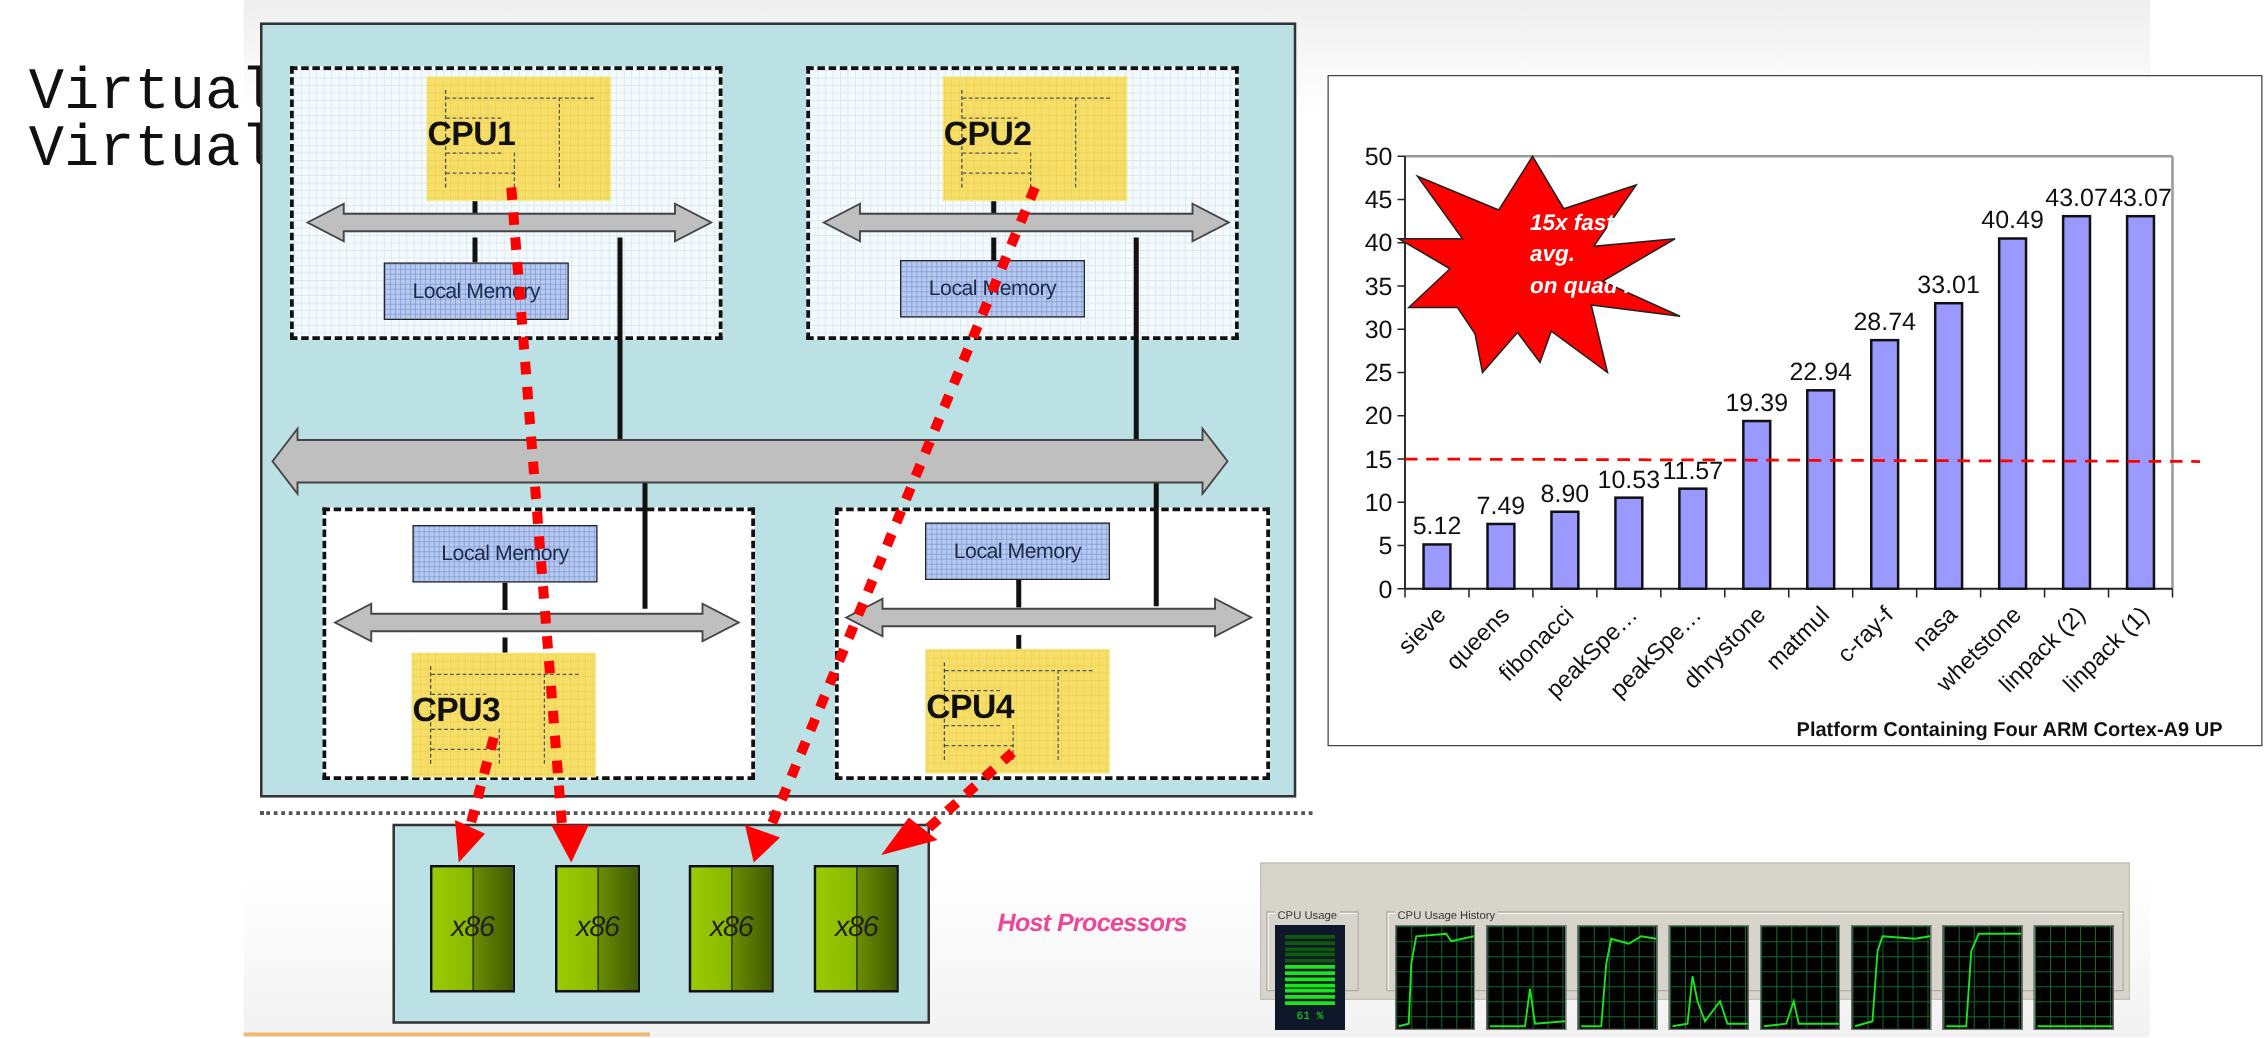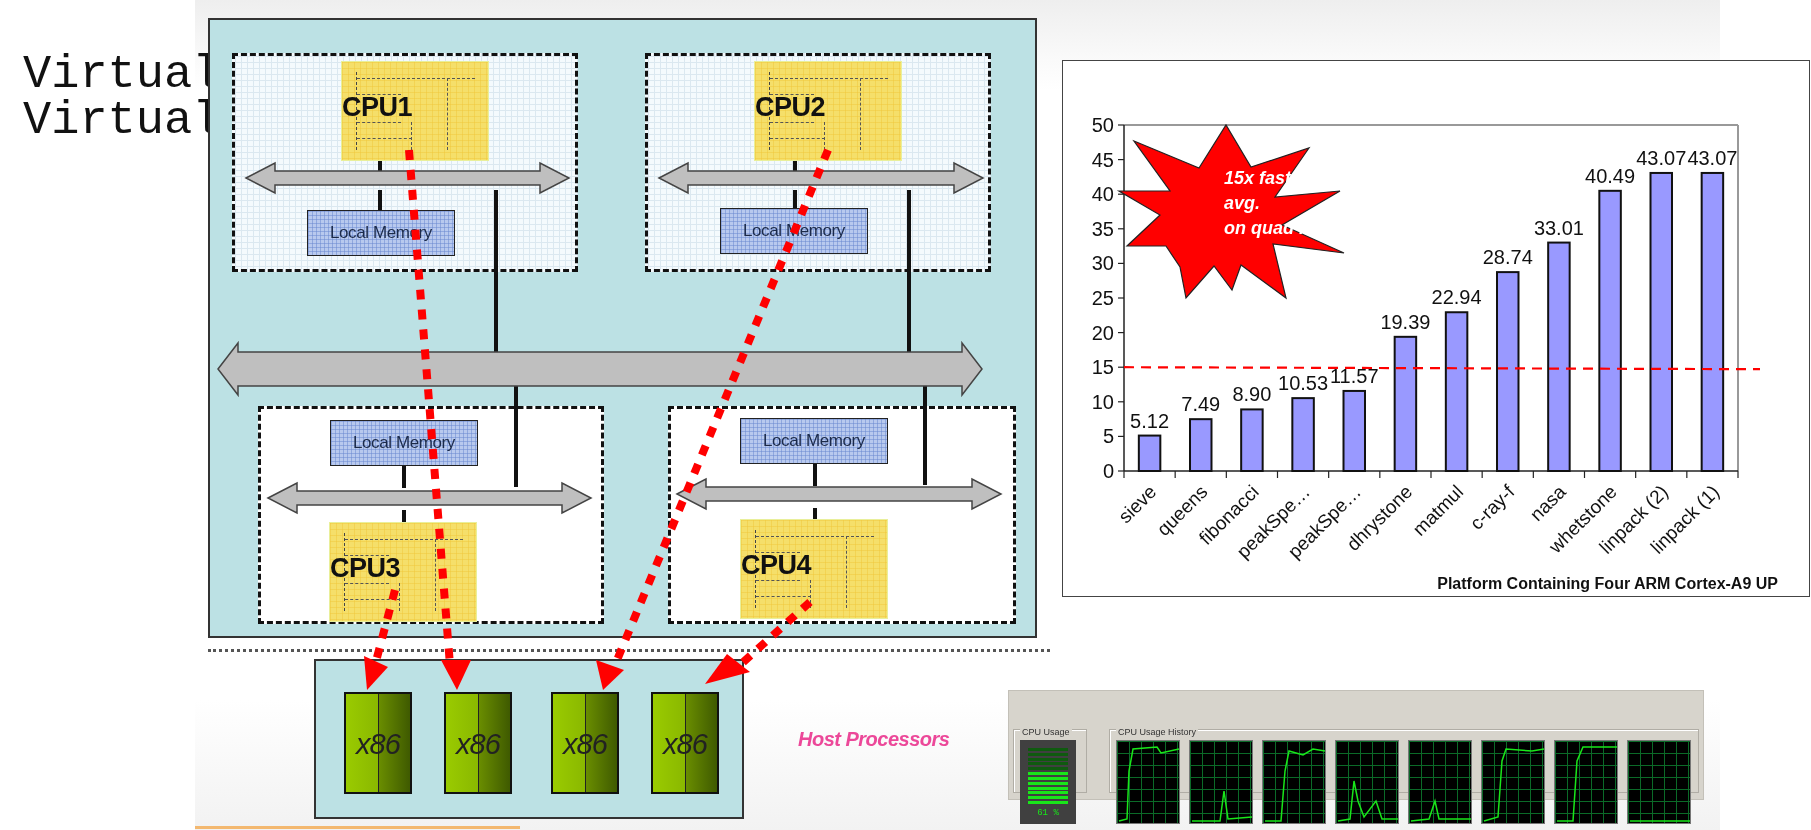--- a/index.html
+++ b/index.html
@@ -22,33 +22,33 @@
   .cpu .hl1{position:absolute;left:0;top:22px;width:44px;border-top:1px dashed #555;}
   .cpu .hl2{position:absolute;left:0;top:50px;width:44px;border-top:1px dashed #555;}
   .cpu-label{position:absolute;left:0;right:0;top:30px;font-weight:bold;font-size:27px;color:#111;letter-spacing:-0.5px;}
   .mem{position:absolute;width:148px;height:46px;border:1.5px solid #222;box-sizing:border-box;background-color:#b8c9ee;background-image:linear-gradient(rgba(110,140,210,.55) 1px,transparent 1px),linear-gradient(90deg,rgba(110,140,210,.55) 1px,transparent 1px);background-size:4px 4px;display:flex;align-items:center;justify-content:center;font-size:17px;color:#1b2a4a;letter-spacing:-0.4px;}
   .vline{position:absolute;width:4px;background:#111;}
   svg.overlay{position:absolute;left:0;top:0;pointer-events:none;}
   .sep{position:absolute;left:208px;top:649px;width:842px;border-top:3px dotted #555;}
   .host-box{position:absolute;left:314px;top:659px;width:430px;height:160px;background:#bce1e4;border:2px solid #333;box-sizing:border-box;}
   .x86{position:absolute;top:31px;width:68px;height:102px;border:2px solid #111;box-sizing:border-box;background:linear-gradient(90deg,#9acb00 0%,#8ab800 50%,#6a8e00 51%,#3f5a00 100%);}
   .x86:before{content:"";position:absolute;left:32px;top:0;bottom:0;border-left:1.5px solid #222;}
-  .x86 span{position:absolute;left:0;right:0;top:34px;text-align:center;font-style:italic;font-size:29px;color:#222;letter-spacing:-1px;}
+  .x86 span{position:absolute;left:0;right:0;top:34px;text-align:center;font-style:italic;font-size:23px;color:#222;letter-spacing:-1px;}
   .host-label{position:absolute;left:772px;top:728px;font-style:italic;font-weight:bold;font-size:20px;color:#ec4899;letter-spacing:-0.5px;margin-left:26px;}
 
   
   .chart-panel{position:absolute;left:1062px;top:60px;width:748px;height:537px;background:#fff;border:1.5px solid #444;box-sizing:border-box;}
   svg.chart{position:absolute;left:1062px;top:60px;}
   .chart-text{font-family:"Liberation Sans",sans-serif;}
 
   
   .widget{position:absolute;left:1008px;top:690px;width:696px;height:110px;background:#d7d4cc;border:1px solid #c3c0b8;box-sizing:border-box;}
   .w-frame{position:absolute;top:6px;bottom:6px;border:1px solid #b0ada5;box-shadow:inset 1px 1px 0 #fff;margin-top:32px;}
   .w-title{position:absolute;top:-3px;left:6px;font-size:9px;color:#333;background:#d7d4cc;padding:0 2px;}
-  .meter{position:absolute;left:6px;top:10px;width:56px;height:84px;background:#404040;}
+  .meter{position:absolute;left:6px;top:10px;width:56px;height:84px;background:#0f172a;}
   .meter .bars{position:absolute;left:8px;right:8px;top:8px;height:56px;display:flex;flex-direction:column;justify-content:space-between;}
   .meter .bar{height:3px;background:#0f5a0f;}
   .meter .bar.on{background:#19e61a;}
   .meter .pct{position:absolute;left:0;right:0;bottom:6px;text-align:center;font-size:9px;color:#19e61a;font-family:"Liberation Mono",monospace;}
   .hist{position:absolute;top:10px;width:64px;height:84px;background-color:#000;background-image:linear-gradient(#0b6a28 1px,transparent 1px),linear-gradient(90deg,#0b6a28 1px,transparent 1px);background-size:12px 12px;border:1px solid #777;box-sizing:border-box;}
 </style>
 </head>
 <body>
 
 <div class="slide-bg"></div>

